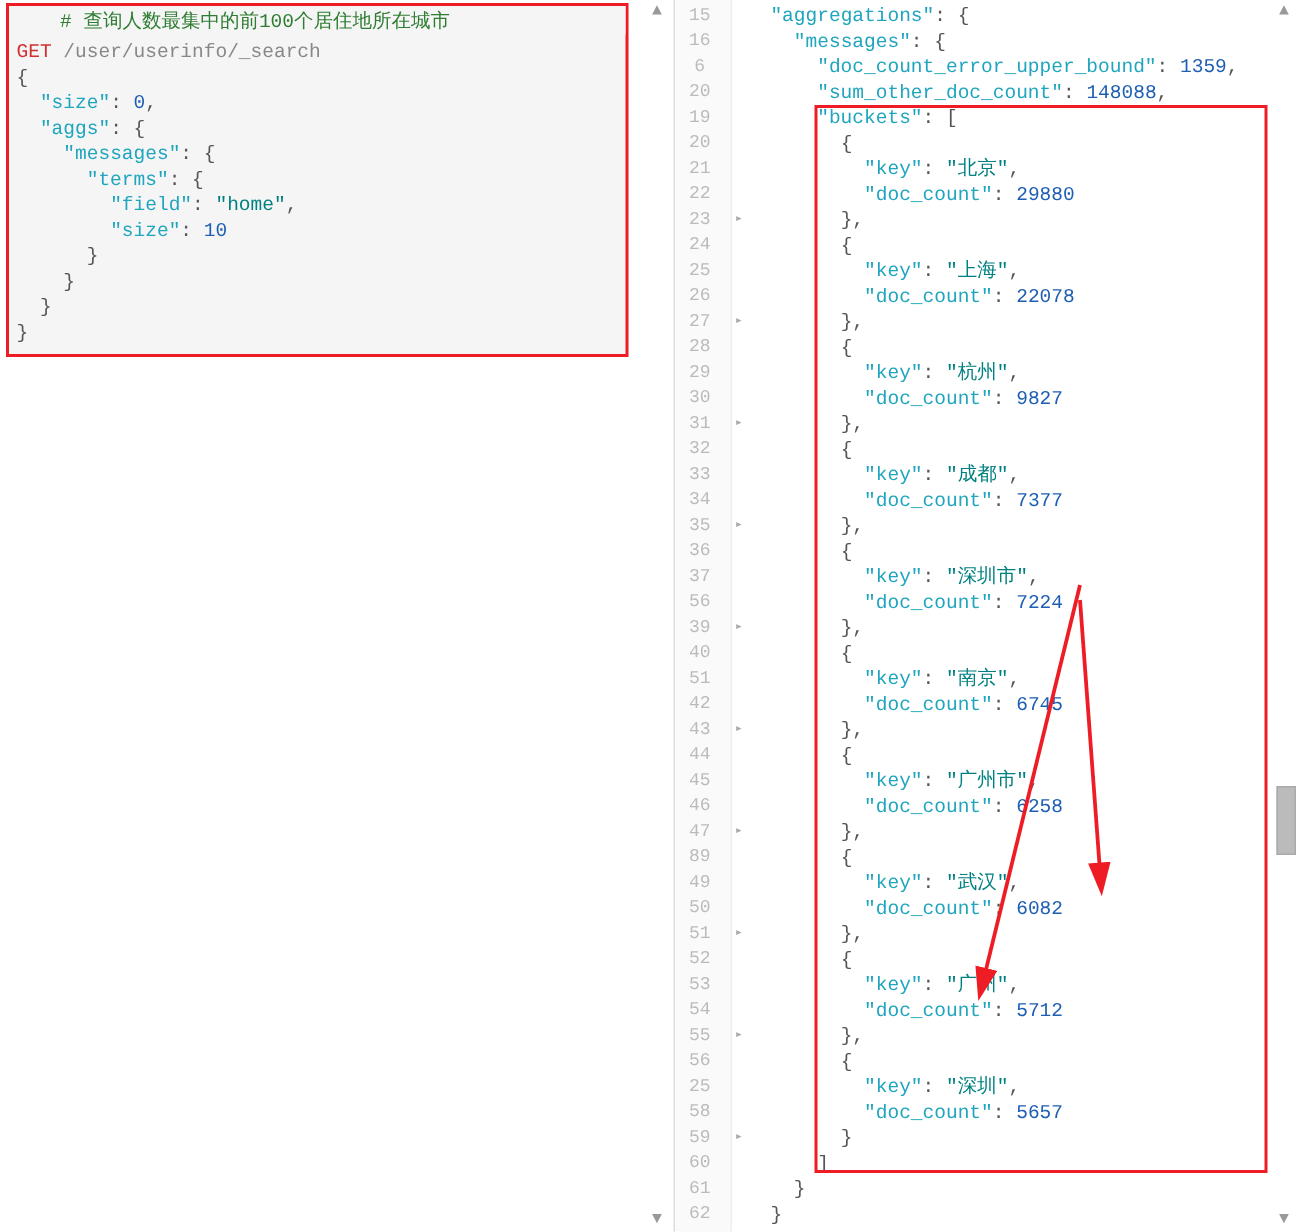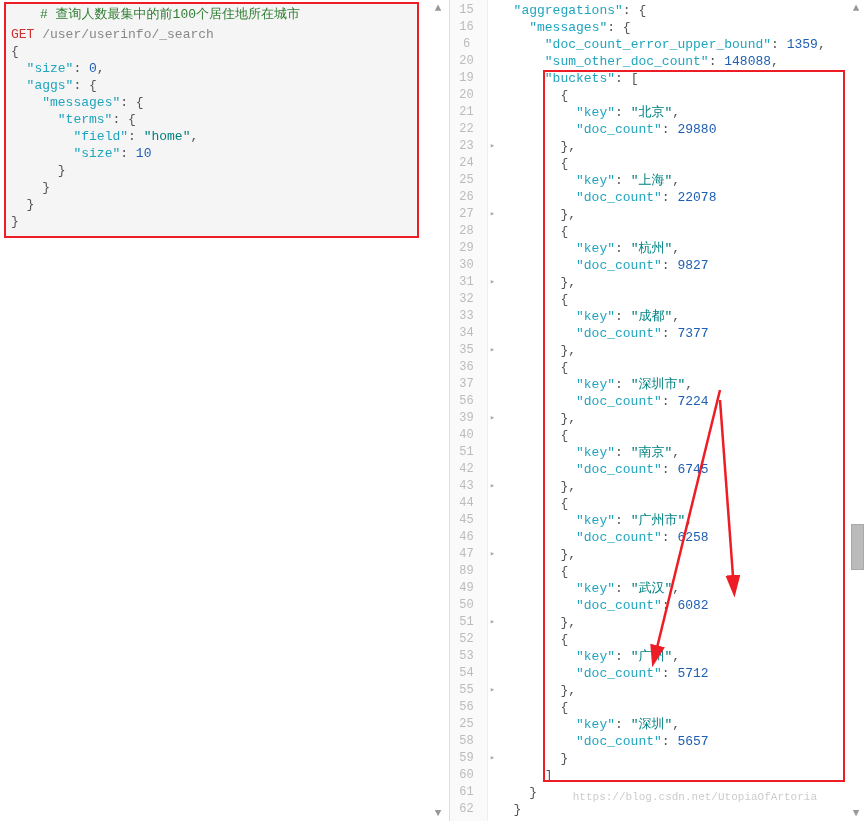--- a/index.html
+++ b/index.html
@@ -273,15 +273,14 @@
     </svg>
     <svg class="arrow-svg" style="left:250px; top:390px;" width="60" height="220">
       <defs>
           <marker id="ah2" markerWidth="10" markerHeight="10" refX="6" refY="3" orient="auto">
             <path d="M0,0 L0,6 L9,3 z" fill="#ee1c25"></path>
           </marker>
         </defs>
       <line x1="20" y1="10" x2="34" y2="200" stroke="#ee1c25" stroke-width="2.5" marker-end="url(#ah2)"></line>
     </svg>
 
-    <div class="wm-url">https://blog.csdn.net/UtopiaOfArtoria</div>
   </div>
 </div>
 
 </body></html>

